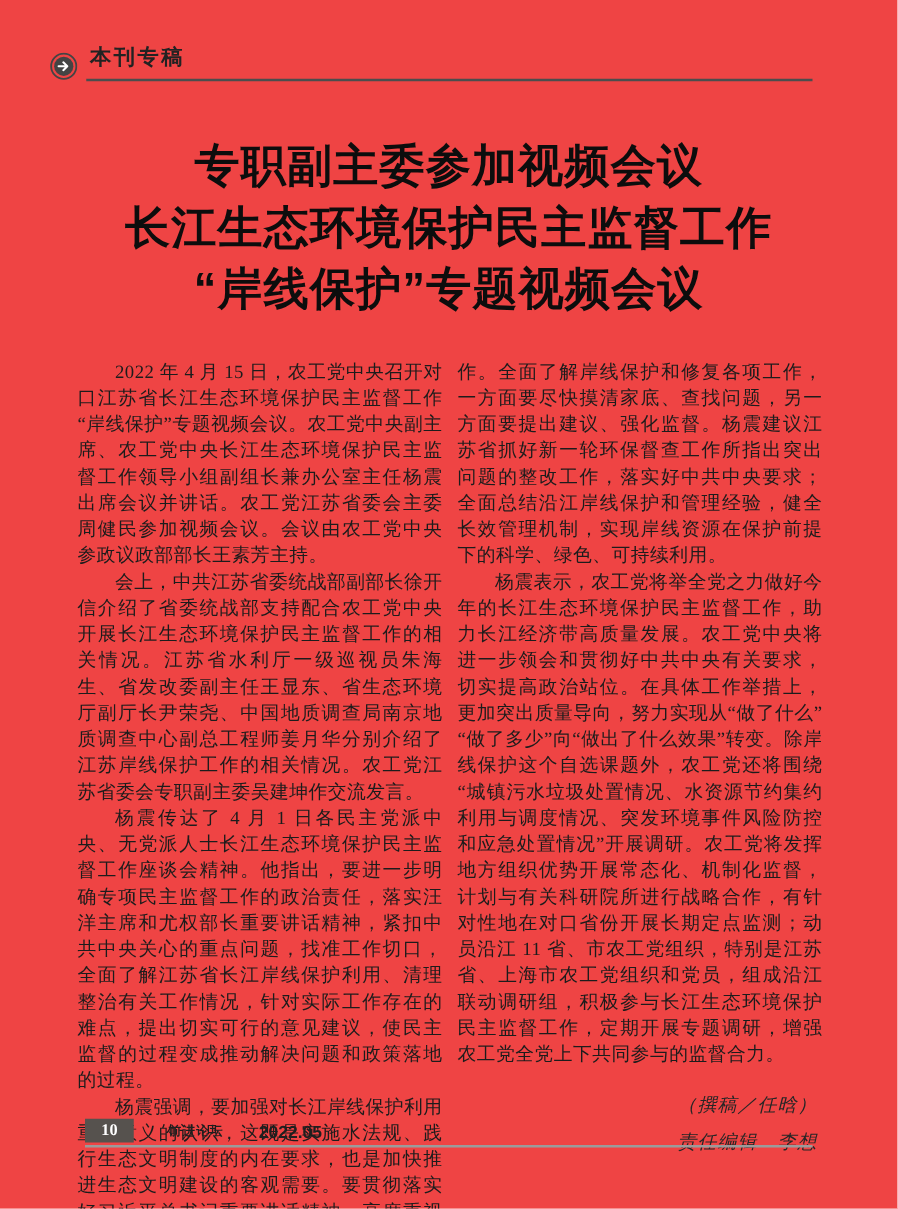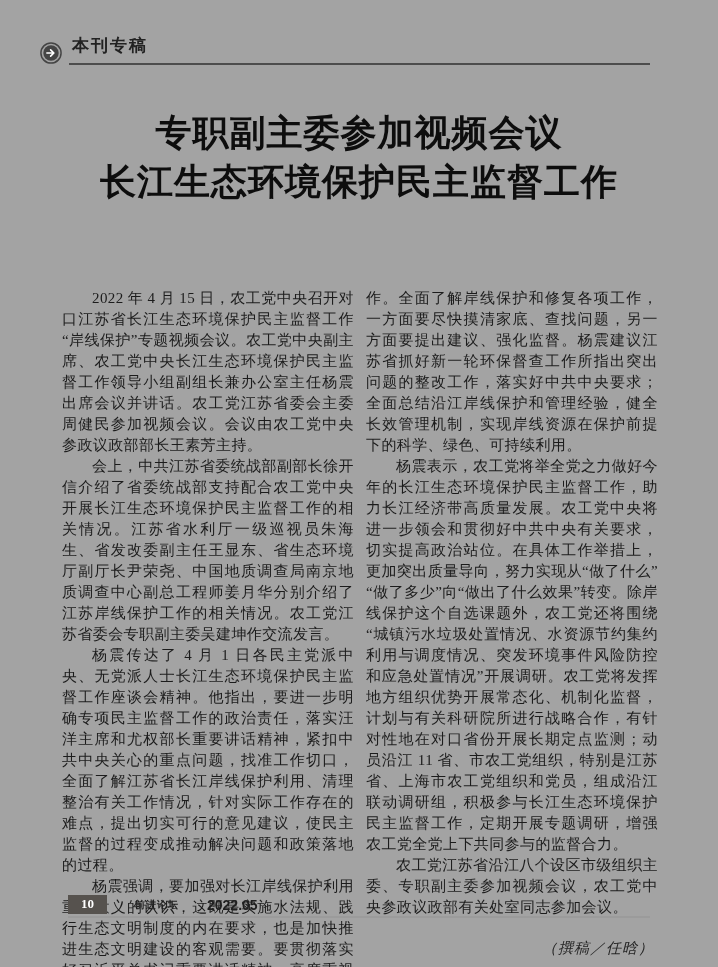--- a/index.html
+++ b/index.html
@@ -1,20 +1,20 @@
 <!DOCTYPE html>
 <html lang="zh"><head>
 <meta charset="utf-8">
 <style>
   html, body { margin: 0; padding: 0; background: #ffffff; }
   .page {
     position: relative;
     width: 718px;
     height: 967px;
-    background: #a3a3a3;
+    background: #ef4444;
     color: #1c1c1c;
     font-family: "Liberation Serif", "DejaVu Serif", serif;
     overflow: hidden;
     box-sizing: border-box;
   }
 
   
   .header {
     position: absolute;
     top: 34px; left: 40px; right: 68px;
@@ -129,33 +129,33 @@
       </svg>
     </span>
     <div class="header-rule">
       <span class="header-label">本刊专稿</span>
     </div>
   </div>
 
   <h1 class="title">
     <span class="tline">专职副主委参加视频会议</span>
     <span class="tline">长江生态环境保护民主监督工作</span>
+    <span class="tline">“岸线保护”专题视频会议</span>
   </h1>
 
   <div class="columns">
     <div class="col">
       <p class="indent">2022 年 4 月 15 日，农工党中央召开对口江苏省长江生态环境保护民主监督工作“岸线保护”专题视频会议。农工党中央副主席、农工党中央长江生态环境保护民主监督工作领导小组副组长兼办公室主任杨震出席会议并讲话。农工党江苏省委会主委周健民参加视频会议。会议由农工党中央参政议政部部长王素芳主持。</p>
       <p class="indent">会上，中共江苏省委统战部副部长徐开信介绍了省委统战部支持配合农工党中央开展长江生态环境保护民主监督工作的相关情况。江苏省水利厅一级巡视员朱海生、省发改委副主任王显东、省生态环境厅副厅长尹荣尧、中国地质调查局南京地质调查中心副总工程师姜月华分别介绍了江苏岸线保护工作的相关情况。农工党江苏省委会专职副主委吴建坤作交流发言。</p>
       <p class="indent">杨震传达了 4 月 1 日各民主党派中央、无党派人士长江生态环境保护民主监督工作座谈会精神。他指出，要进一步明确专项民主监督工作的政治责任，落实汪洋主席和尤权部长重要讲话精神，紧扣中共中央关心的重点问题，找准工作切口，全面了解江苏省长江岸线保护利用、清理整治有关工作情况，针对实际工作存在的难点，提出切实可行的意见建议，使民主监督的过程变成推动解决问题和政策落地的过程。</p>
       <p class="indent">杨震强调，要加强对长江岸线保护利用重要意义的认识，这既是实施水法规、践行生态文明制度的内在要求，也是加快推进生态文明建设的客观需要。要贯彻落实好习近平总书记重要讲话精神，高度重视长江岸线保护利用和清理整治工</p>
     </div>
     <div class="col">
       <p>作。全面了解岸线保护和修复各项工作，一方面要尽快摸清家底、查找问题，另一方面要提出建议、强化监督。杨震建议江苏省抓好新一轮环保督查工作所指出突出问题的整改工作，落实好中共中央要求；全面总结沿江岸线保护和管理经验，健全长效管理机制，实现岸线资源在保护前提下的科学、绿色、可持续利用。</p>
       <p class="indent">杨震表示，农工党将举全党之力做好今年的长江生态环境保护民主监督工作，助力长江经济带高质量发展。农工党中央将进一步领会和贯彻好中共中央有关要求，切实提高政治站位。在具体工作举措上，更加突出质量导向，努力实现从“做了什么”“做了多少”向“做出了什么效果”转变。除岸线保护这个自选课题外，农工党还将围绕“城镇污水垃圾处置情况、水资源节约集约利用与调度情况、突发环境事件风险防控和应急处置情况”开展调研。农工党将发挥地方组织优势开展常态化、机制化监督，计划与有关科研院所进行战略合作，有针对性地在对口省份开展长期定点监测；动员沿江 11 省、市农工党组织，特别是江苏省、上海市农工党组织和党员，组成沿江联动调研组，积极参与长江生态环境保护民主监督工作，定期开展专题调研，增强农工党全党上下共同参与的监督合力。</p>
-      <p class="indent">农工党江苏省沿江八个设区市级组织主委、专职副主委参加视频会议，农工党中央参政议政部有关处室同志参加会议。</p>
       <div class="credits">
         <div>（撰稿／任晗）</div>
         <div>责任编辑　李想</div>
       </div>
     </div>
   </div>
 
   <div class="footer">
     <span class="page-num">10</span>
     <span class="journal">前进论坛</span>

